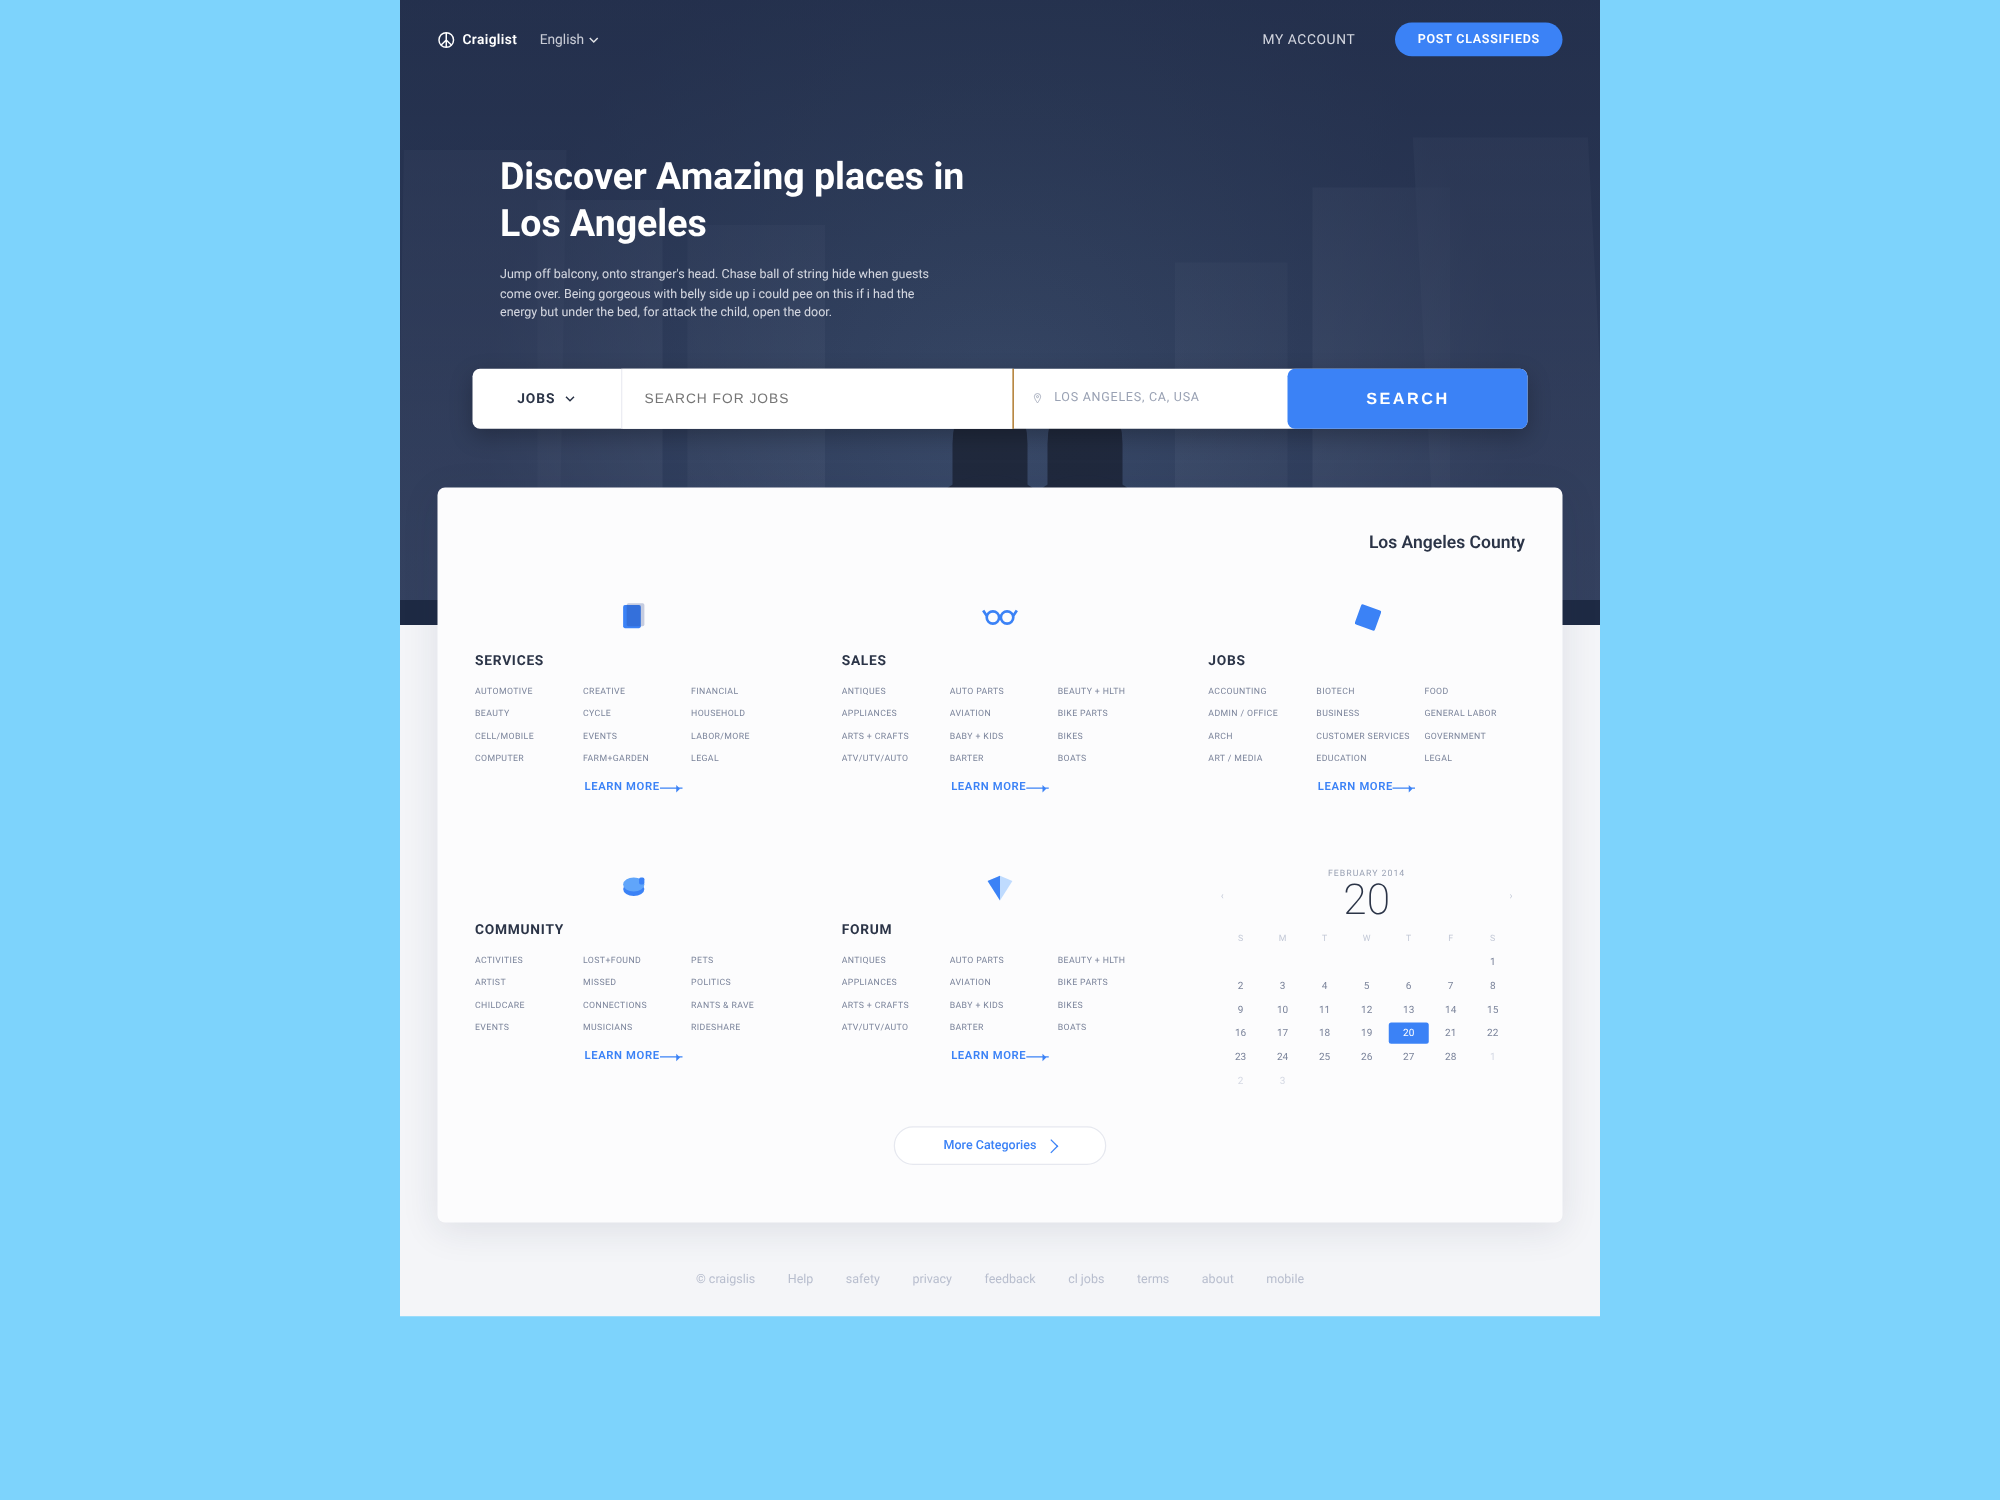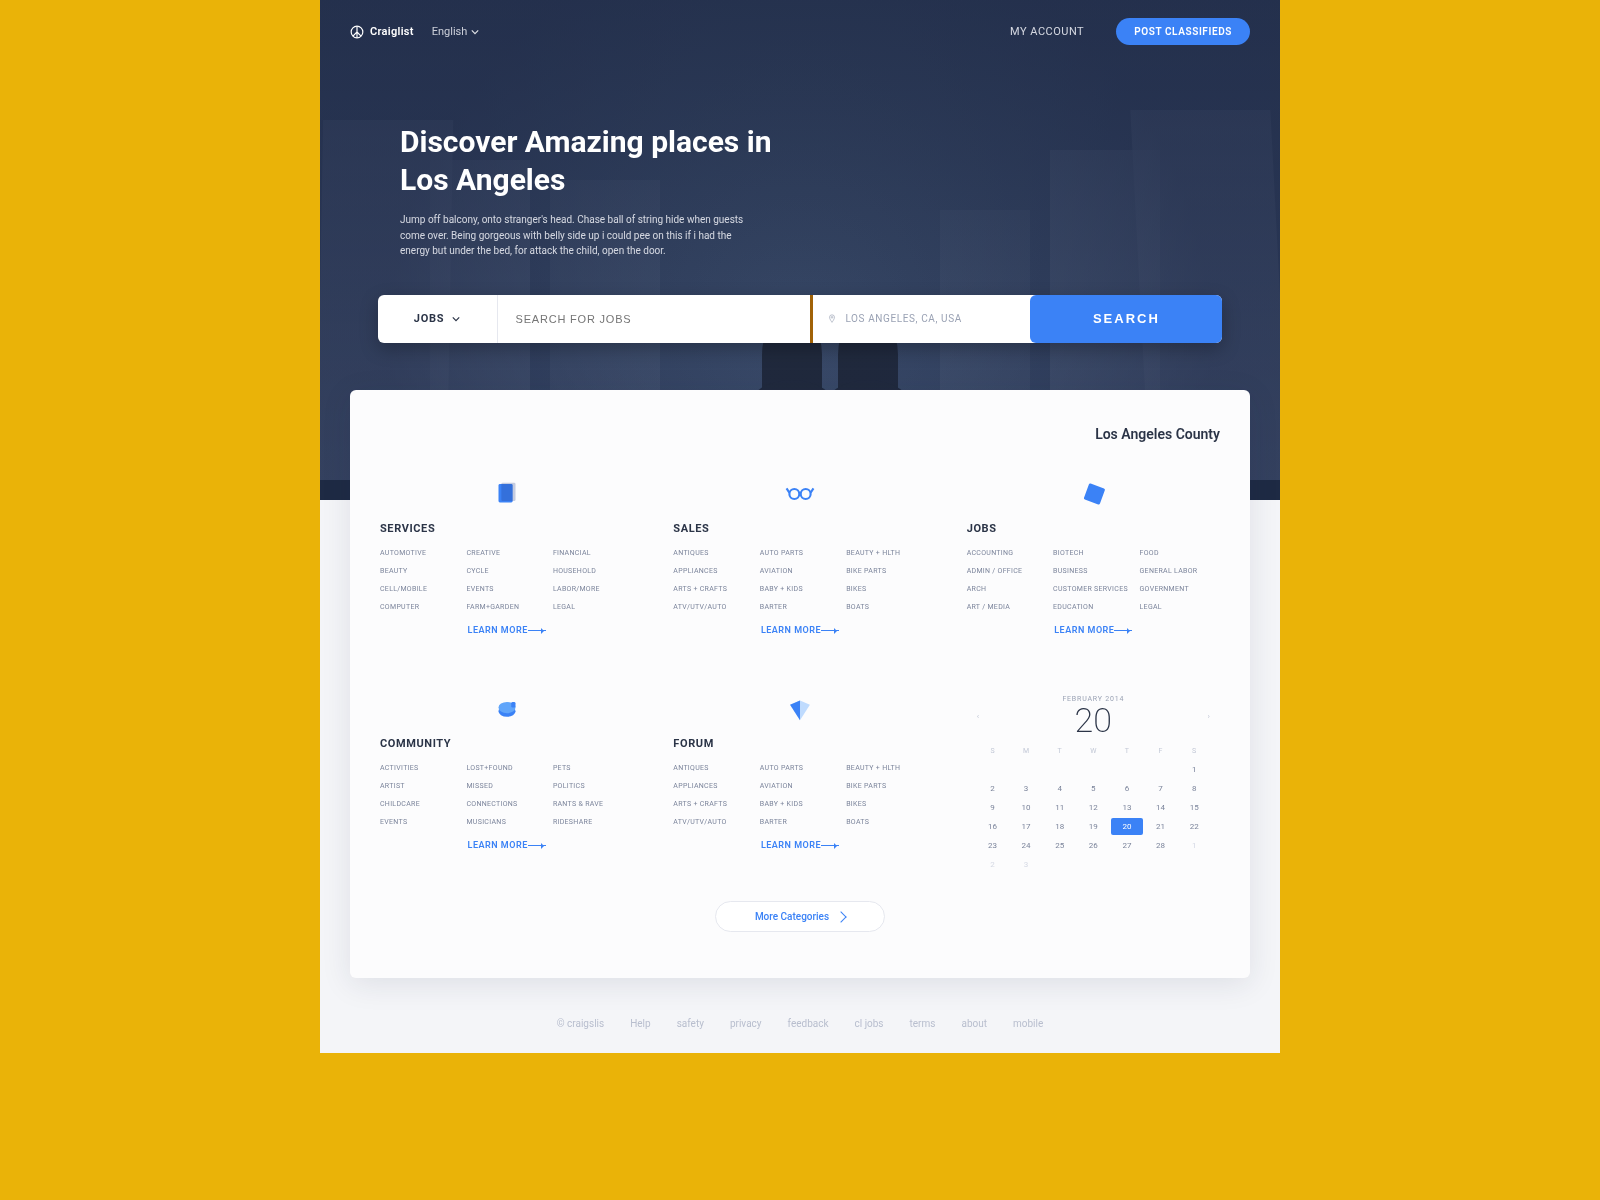--- a/index.html
+++ b/index.html
@@ -1,17 +1,17 @@
 <!DOCTYPE html>
 <html><head>
 <meta charset="utf-8">
 <style>
   * { box-sizing: border-box; margin: 0; padding: 0; }
   html, body { width: 1600px; height: 1200px; font-family: -apple-system, "Segoe UI", Roboto, Arial, sans-serif; background: #fff; }
-  .stage { width: 1600px; height: 1200px; display: flex; align-items: flex-start; justify-content: center; background: #eab308; }
+  .stage { width: 1600px; height: 1200px; display: flex; align-items: flex-start; justify-content: center; background: #7dd3fc; }
   .frame { width: 960px; background: #f4f5f8; position: relative; }
 
   
   .hero { height: 480px; position: relative; overflow: hidden; background: linear-gradient(180deg,#2b3a55 0%, #3d4e6e 100%); }
   .city { position:absolute; inset:0; }
   .building { position:absolute; bottom:0; background: linear-gradient(180deg,#44536f 0%, #5d6d8a 100%); opacity:.55; }
   .building.b1{left:0;width:130px;height:360px;transform:skewX(-1deg);}
   .building.b2{left:110px;width:100px;height:320px;}
   .building.b3{left:230px;width:110px;height:300px;opacity:.35;}
   .building.b4{right:0;width:140px;height:370px;transform:skewX(3deg);}
@@ -30,21 +30,21 @@
   .myacct{color:#e6e8ef;margin-right:32px;letter-spacing:.5px;cursor:pointer;opacity:.9;}
   .postbtn{background:#3b82f6;color:#fff;border-radius:999px;padding:8px 18px;font-size:10px;font-weight:600;letter-spacing:.6px;cursor:pointer;}
 
   .herotext{position:relative;z-index:3;padding:60px 80px 0;color:#fff;}
   .herotext h1{font-size:30px;line-height:1.25;font-weight:700;max-width:420px;}
   .herotext p{margin-top:14px;font-size:10px;line-height:1.55;max-width:360px;color:#e6e8ef;opacity:.9;}
 
   .searchbar{position:relative;z-index:3;margin:36px auto 0;width:88%;display:flex;height:48px;background:#fff;border-radius:6px;box-shadow:0 6px 18px rgba(0,0,0,.25);}
   .sb-cat{width:120px;display:flex;align-items:center;justify-content:center;gap:8px;font-size:11px;font-weight:700;letter-spacing:.8px;color:#2b3447;border-right:1px solid #e6e8ef;cursor:pointer;}
   .sb-q{flex:1;border:none;outline:none;font-size:11px;letter-spacing:.8px;color:#9aa2b4;padding:0 18px;}
-  .sb-loc{width:210px;display:flex;align-items:center;gap:8px;padding:0 14px;font-size:10px;letter-spacing:.6px;color:#9aa2b4;border-left:3px solid #a16207;}
+  .sb-loc{width:210px;display:flex;align-items:center;gap:8px;padding:0 14px;font-size:10px;letter-spacing:.6px;color:#9aa2b4;border-left:1px solid #a16207;}
   .pin{width:10px;height:10px;}
   .sb-btn{width:192px;margin-left:10px;border:none;border-radius:6px;background:#3b82f6;color:#fff;font-size:13px;font-weight:600;letter-spacing:2px;cursor:pointer;}
 
   
   .band{height:140px;background:#1e2a44;margin-top:-120px;}
 
   
   .county{position:relative;margin:-110px 30px 0;background:#fcfcfd;border-radius:6px;padding:36px 30px 46px;box-shadow:0 6px 30px rgba(30,42,68,.1);}
   .county h2{text-align:right;font-size:14px;font-weight:600;color:#2b3447;}
   .catgrid{margin-top:32px;display:grid;grid-template-columns:repeat(3,1fr);column-gap:40px;row-gap:54px;}

